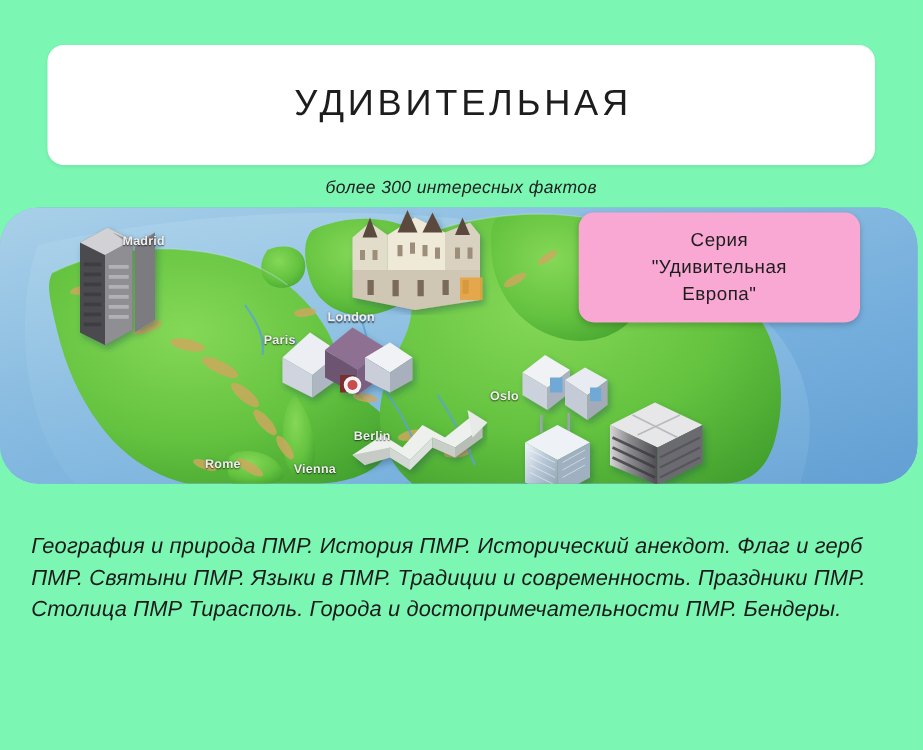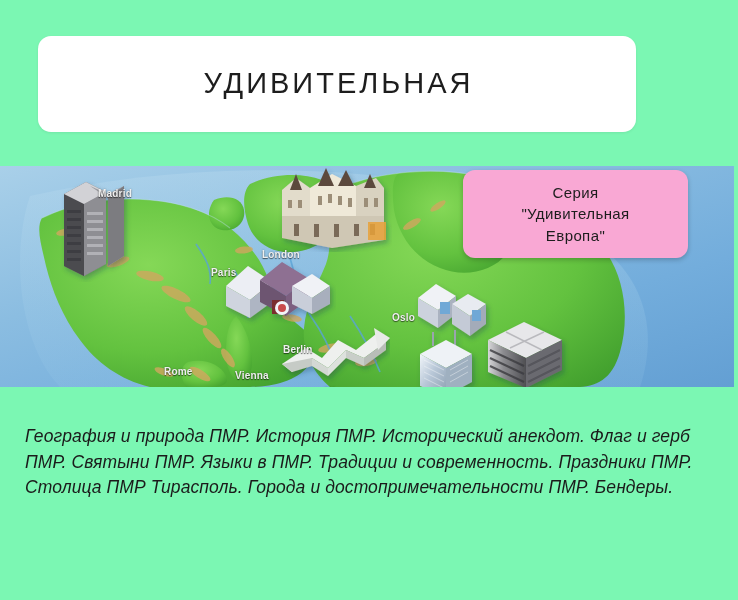--- a/index.html
+++ b/index.html
@@ -18,21 +18,21 @@
     width: 738px;
     height: 600px;
     background: #7bf7b3;
   }
 
   
   .title-card {
     position: absolute;
     left: 38px;
     top: 36px;
-    width: 598px;
+    width: 662px;
     height: 96px;
     background: #ffffff;
     border-radius: 13px;
     box-shadow: 0 1px 3px rgba(0,0,0,0.07);
     display: flex;
     flex-direction: column;
     align-items: center;
     justify-content: center;
     gap: 12px;
   }
@@ -76,20 +76,21 @@
   
   .map-band {
     position: absolute;
     left: 0;
     top: 166px;
     width: 734px;
     height: 221px;
     overflow: hidden;
     background:
       radial-gradient(150% 110% at 18% 45%, #a8cfe8 0%, #8fc0e2 22%, #79b0dc 48%, #6ba6d6 70%, #62a0d3 100%);
+    border-radius: 31px;
   }
   .map-svg {
     position: absolute;
     left: 0;
     top: 0;
     width: 738px;
     height: 221px;
     display: block;
   }
 
@@ -152,20 +153,21 @@
 </style>
 </head>
 <body>
 
 <div class="poster">
 
   <div class="title-card">
     <div class="title-line-1">УДИВИТЕЛЬНАЯ</div>
   </div>
 
+  <div class="subtitle">более 300 интересных фактов</div>
 
   <div class="map-band">
 
     <svg class="map-svg" viewBox="0 0 738 221" preserveAspectRatio="none">
       <defs>
         <linearGradient id="seaG" x1="0" y1="0" x2="1" y2="1">
           <stop offset="0%" stop-color="#a9d0e9"></stop>
           <stop offset="35%" stop-color="#8bbde1"></stop>
           <stop offset="70%" stop-color="#73addc"></stop>
           <stop offset="100%" stop-color="#639fd3"></stop>

